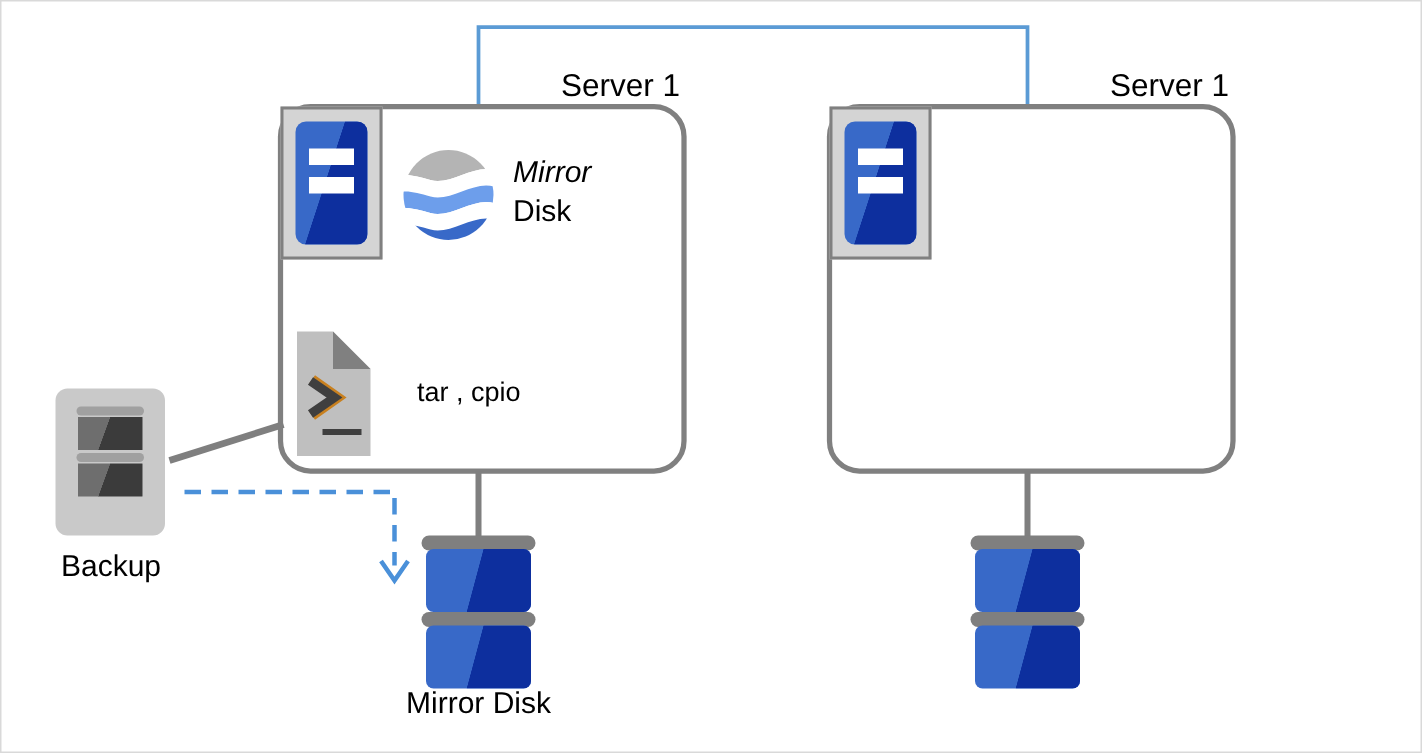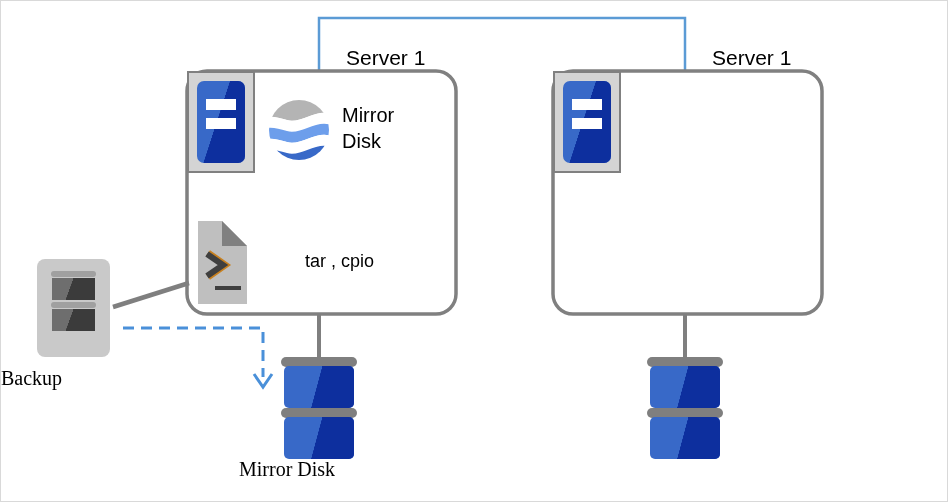--- a/index.html
+++ b/index.html
@@ -26,24 +26,25 @@
   }
   .label {
     position: absolute;
     color: #000000;
     font-family: "Liberation Sans", sans-serif;
     white-space: pre;
     line-height: 1.28;
   }
   .label-server {
     font-size: 21px;
+    margin-left: 28px;
   }
   .label-node {
     font-size: 20px;
-    font-family: Liberation Serif, serif;
+    text-align: center;
   }
   .label-res {
     font-size: 20px;
     line-height: 1.34;
   }
   .label-tar {
     font-size: 18px;
   }
 
   
@@ -216,22 +217,22 @@
     <div class="plate" style="top:0px;"></div>
     <div class="body" style="top:9px;"></div>
     <div class="plate" style="top:51px;"></div>
     <div class="body" style="top:60px;"></div>
   </div>
 
   <div class="label label-server" style="left:345px; top:44px;">Server 1</div>
 
   <div class="label label-server" style="left:711px; top:44px;">Server 1</div>
 
-  <div class="label label-res" style="left:341px; top:101px;">Mirror</div>
+  <div class="label label-res" style="left:341px; top:101px;font-style:italic;">Mirror</div>
   <div class="label label-res" style="left:341px; top:127px;text-align:center;">Disk</div>
 
-  <div class="label label-tar" style="left:277px; top:249px;margin-left:27px;">tar , cpio</div>
+  <div class="label label-tar" style="left:277px; top:249px;">tar , cpio</div>
 
   <div class="label label-node" style="left:0px; top:365px; width:146px;">Backup</div>
 
   <div class="label label-node" style="left:238px; top:456px; width:160px;">Mirror Disk</div>
 
 </div>
 
 </body></html>

